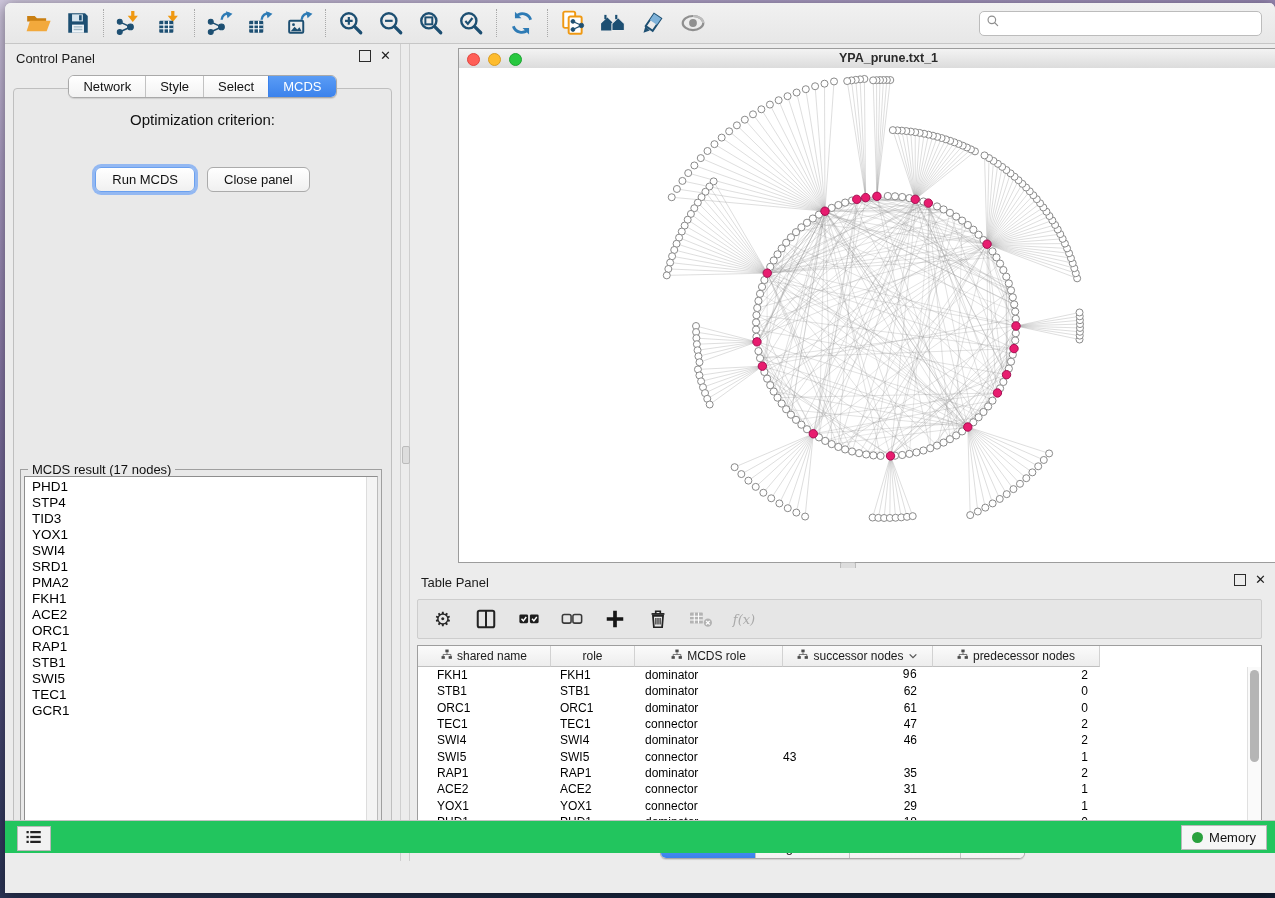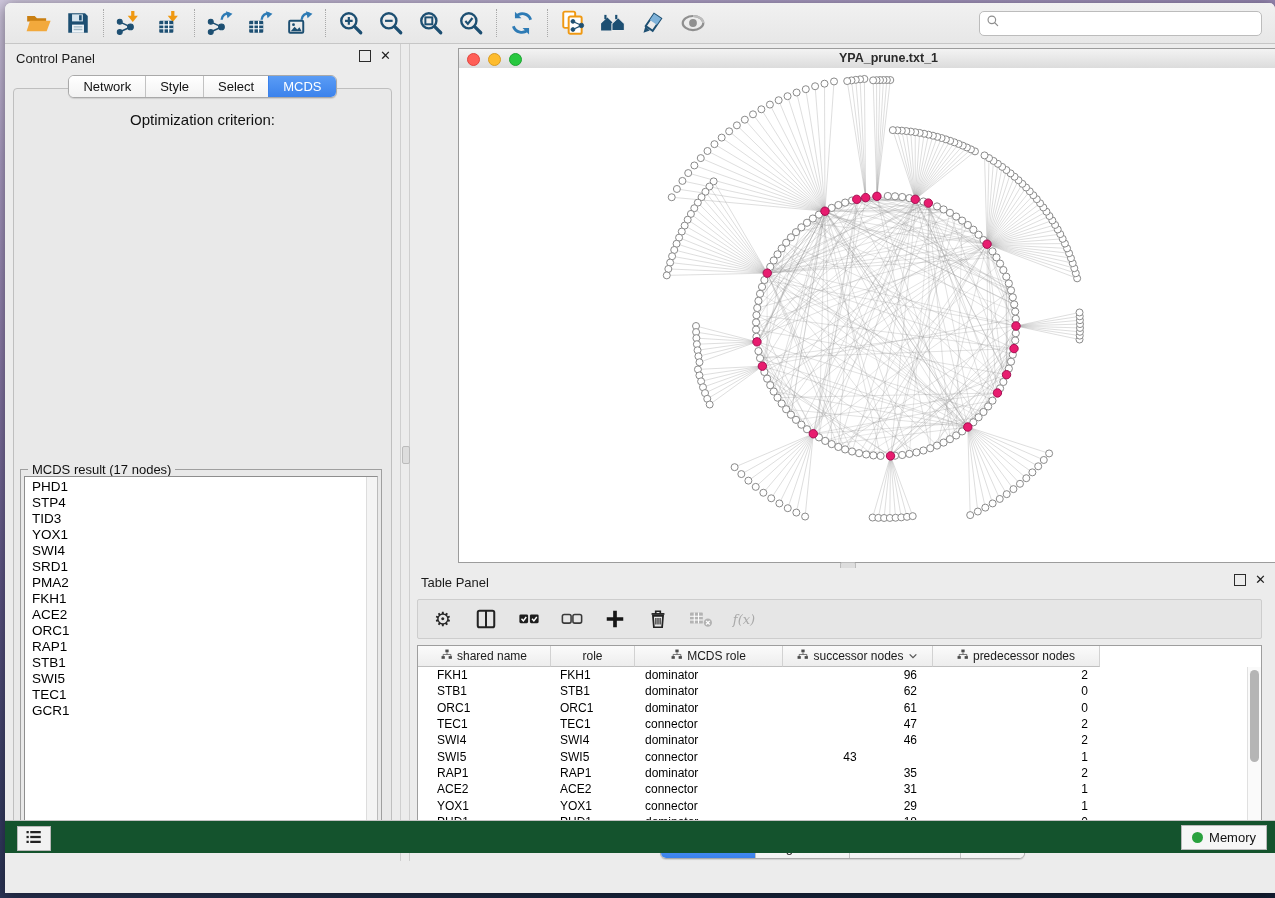--- a/index.html
+++ b/index.html
@@ -102,21 +102,21 @@
     display:flex;align-items:center;justify-content:center;gap:4px;
     font-size:12px;color:#1a1a1a;cursor:pointer;white-space:nowrap;
   }
   .tbody{position:absolute;left:0;top:21px;right:13px;bottom:0;}
   .tr{display:flex;height:16.3px;align-items:center;cursor:default;}
   .td{box-sizing:border-box;font-size:12px;color:#000;white-space:nowrap;overflow:hidden;}
   .vscroll{position:absolute;right:0;top:21px;bottom:0;width:13px;background:#fafafa;border-left:1px solid #e0e0e0;}
   .vthumb{position:absolute;left:2px;right:2px;top:3px;height:92px;background:#b5b5b5;border-radius:5px;}
   .tp-tabs{position:absolute;left:0;right:0;top:268px;display:flex;justify-content:center;}
   
-  .statusbar{position:absolute;left:0;right:0;top:817px;height:32px;background:#14532d;border-top:1px solid #c3c3c3;padding-left:48px;}
+  .statusbar{position:absolute;left:0;right:0;top:817px;height:32px;background:#22c55e;border-top:1px solid #c3c3c3;padding-left:48px;}
   .list-btn{position:absolute;left:12px;top:5px;width:32px;height:23px;background:#f2f2f2;border:1px solid #b9b9b9;display:flex;align-items:center;justify-content:center;cursor:pointer;}
   .mem-btn{position:absolute;right:8px;top:4px;height:23px;background:#f6f6f6;border:1px solid #b9b9b9;display:flex;align-items:center;gap:6px;padding:0 10px;font-size:13px;color:#111;cursor:pointer;}
   .mem-dot{width:11px;height:11px;border-radius:50%;background:#2aa13e;}
 </style>
 </head>
 <body>
 
 <div class="window">
 
   <div class="toolbar">
@@ -291,20 +291,24 @@
   <div class="control-panel">
     <div class="panel-header">
       <span class="panel-title">Control Panel</span>
       <span class="panel-icons">
         <span class="float-ico"></span>
         <span class="close-ico">✕</span>
       </span>
     </div>
     <div class="cp-inner">
       <div class="opt-label">Optimization criterion:</div>
+      <div class="btn-row">
+        <button class="mac-btn focused">Run MCDS</button>
+        <button class="mac-btn">Close panel</button>
+      </div>
       <div class="titled-box">
         <span class="legend">MCDS result (17 nodes)</span>
         <div class="list-box">
           <div class="list-items" id="mcds-list">
               <div class="list-item">PHD1</div>
               <div class="list-item">STP4</div>
               <div class="list-item">TID3</div>
               <div class="list-item">YOX1</div>
               <div class="list-item">SWI4</div>
               <div class="list-item">SRD1</div>
@@ -1124,21 +1128,21 @@
                 <path d="M11 6v4M4 13v-3h14v3" stroke="#4c4c4c" stroke-width="1.4" fill="none"></path>
               </svg></span>
             <span>predecessor nodes</span>
           </span>
         </div>
       <div class="tbody" id="tbody">
           <div class="tr">
             <span class="td" style="width: 133px; padding-left: 19px;">FKH1</span>
             <span class="td" style="width: 84px; padding-left: 9px;">FKH1</span>
             <span class="td" style="width: 148px; padding-left: 10px;">dominator</span>
-            <span class="td" style="width: 150px; padding-right: 16px; text-align: right;">96</span>
+            <span class="td" style="width: 150px; padding-right: 16px; text-align: right; font-family: Liberation Mono, monospace;">96</span>
             <span class="td" style="width: 167px; padding-right: 12px; text-align: right;">2</span>
           </div>
           <div class="tr">
             <span class="td" style="width: 133px; padding-left: 19px;">STB1</span>
             <span class="td" style="width: 84px; padding-left: 9px;">STB1</span>
             <span class="td" style="width: 148px; padding-left: 10px;">dominator</span>
             <span class="td" style="width: 150px; padding-right: 16px; text-align: right;">62</span>
             <span class="td" style="width: 167px; padding-right: 12px; text-align: right;">0</span>
           </div>
           <div class="tr">
@@ -1159,21 +1163,21 @@
             <span class="td" style="width: 133px; padding-left: 19px;">SWI4</span>
             <span class="td" style="width: 84px; padding-left: 9px;">SWI4</span>
             <span class="td" style="width: 148px; padding-left: 10px;">dominator</span>
             <span class="td" style="width: 150px; padding-right: 16px; text-align: right;">46</span>
             <span class="td" style="width: 167px; padding-right: 12px; text-align: right;">2</span>
           </div>
           <div class="tr">
             <span class="td" style="width: 133px; padding-left: 19px;">SWI5</span>
             <span class="td" style="width: 84px; padding-left: 9px;">SWI5</span>
             <span class="td" style="width: 148px; padding-left: 10px;">connector</span>
-            <span class="td" style="width: 150px; padding-right: 16px; text-align: center;">43</span>
+            <span class="td" style="width: 150px; padding-right: 16px; text-align: left;">43</span>
             <span class="td" style="width: 167px; padding-right: 12px; text-align: right;">1</span>
           </div>
           <div class="tr">
             <span class="td" style="width: 133px; padding-left: 19px;">RAP1</span>
             <span class="td" style="width: 84px; padding-left: 9px;">RAP1</span>
             <span class="td" style="width: 148px; padding-left: 10px;">dominator</span>
             <span class="td" style="width: 150px; padding-right: 16px; text-align: right;">35</span>
             <span class="td" style="width: 167px; padding-right: 12px; text-align: right;">2</span>
           </div>
           <div class="tr">

